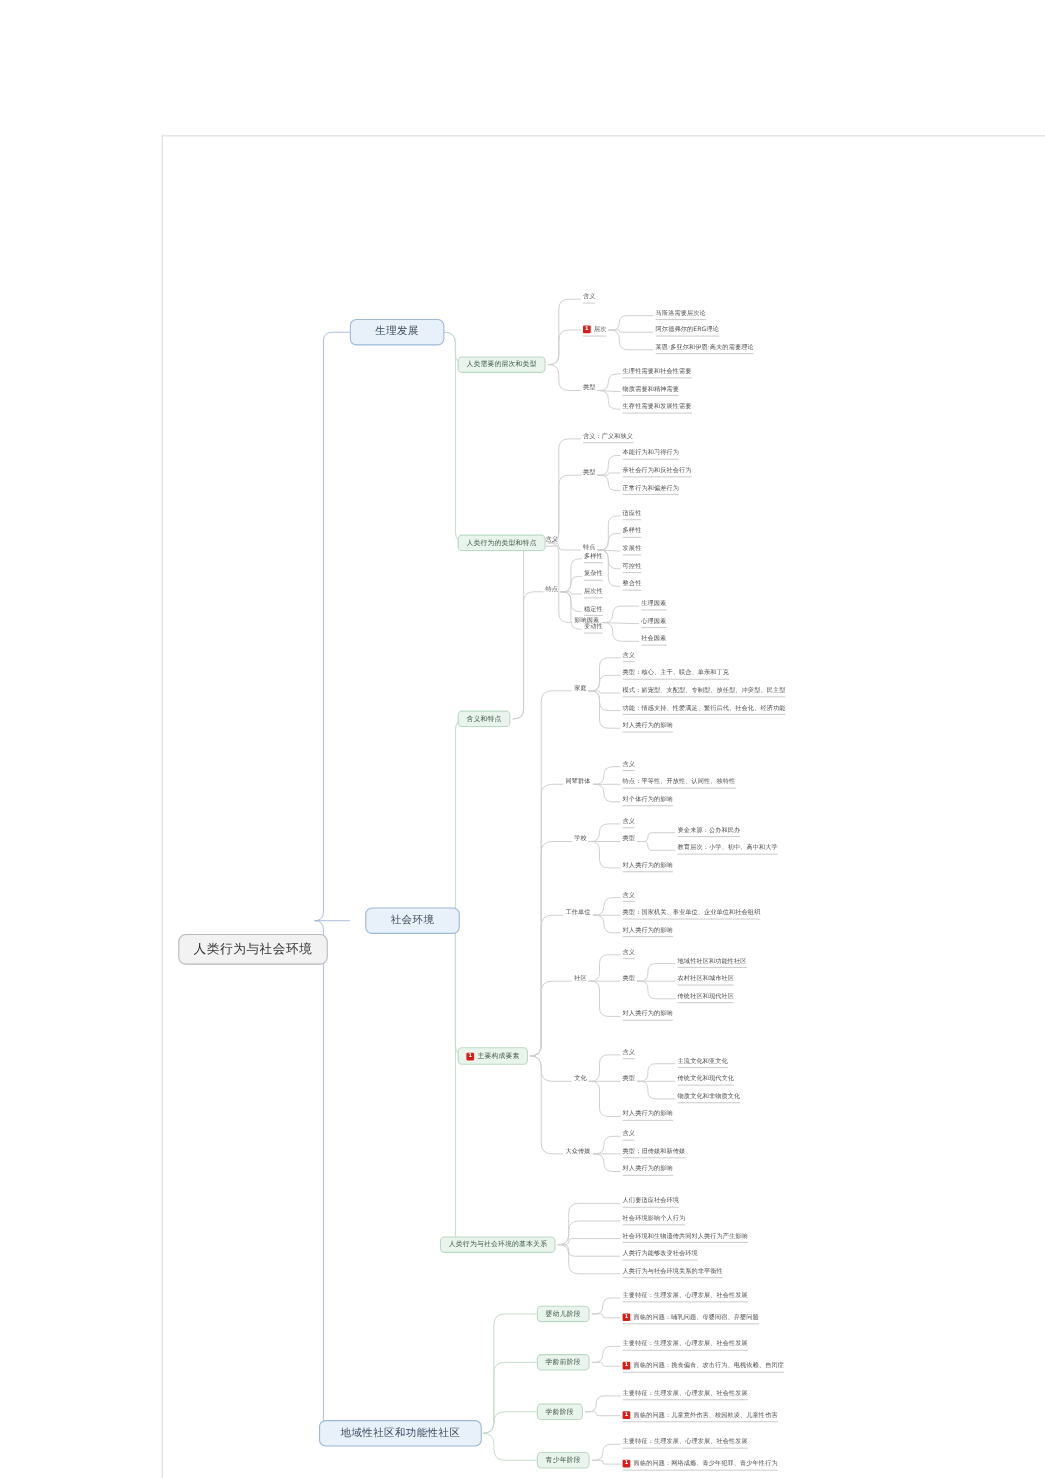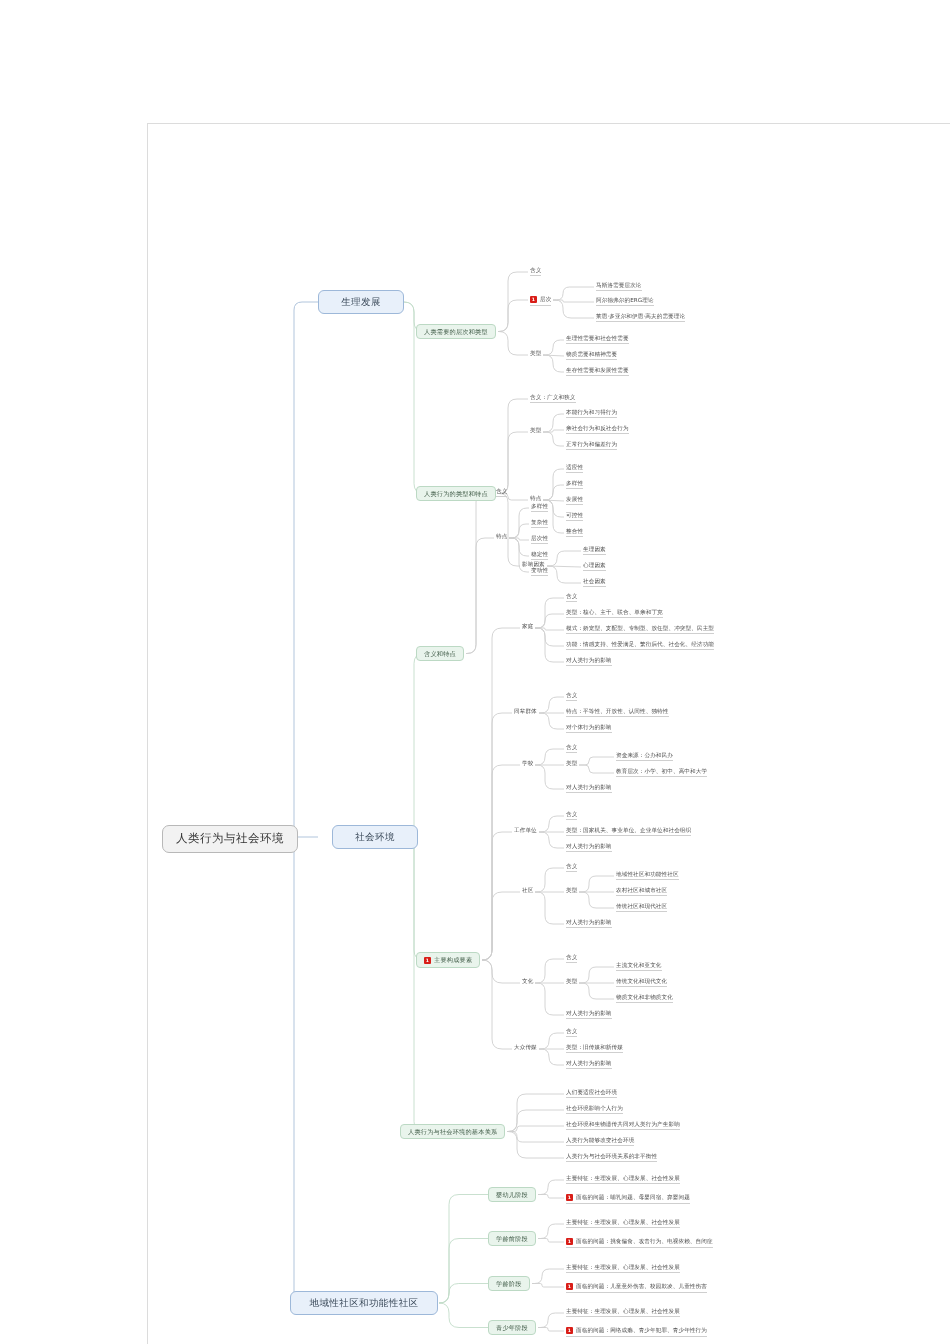--- a/index.html
+++ b/index.html
@@ -3,21 +3,21 @@
 <meta charset="utf-8">
 <style>
   html,body{margin:0;padding:0;background:#ffffff;}
   body{width:950px;height:1344px;font-family:"DejaVu Sans","Liberation Sans",sans-serif;color:#3b3b3b;overflow:hidden;}
   #canvas{position:absolute;left:147px;top:123px;width:870px;height:1300px;border:1px solid #dcdcdc;border-right:none;background:#fff;box-sizing:border-box;}
   #map{position:absolute;left:0;top:0;width:870px;height:1300px;}
   svg.links{position:absolute;left:0;top:0;width:870px;height:1300px;pointer-events:none;}
   .node{position:absolute;box-sizing:border-box;white-space:nowrap;line-height:1;}
   
   .n-root{padding:7px 13px;border:1px solid #b8b8b8;border-radius:7px;background:#f2f2f2;
-          font-size:11.5px;color:#333;letter-spacing:.5px;}
+          font-size:11.5px;color:#333;letter-spacing:.5px;margin-top:24px;}
   
   .n-l2{padding:6px 14px;border:1px solid #9db8d9;border-radius:6px;background:#e8f0fa;
         font-size:9.5px;color:#3b4a5a;letter-spacing:.4px;}
   
   .n-l3{padding:3.5px 7px;border:1px solid #bcd9c4;border-radius:4px;background:#e9f4ec;
         font-size:6.2px;color:#3f5a46;letter-spacing:.2px;}
   
   .n-leaf{font-size:5.6px;color:#4a4a4a;letter-spacing:.1px;padding-bottom:1.5px;
           border-bottom:1px solid #cfcfcf;}
   

